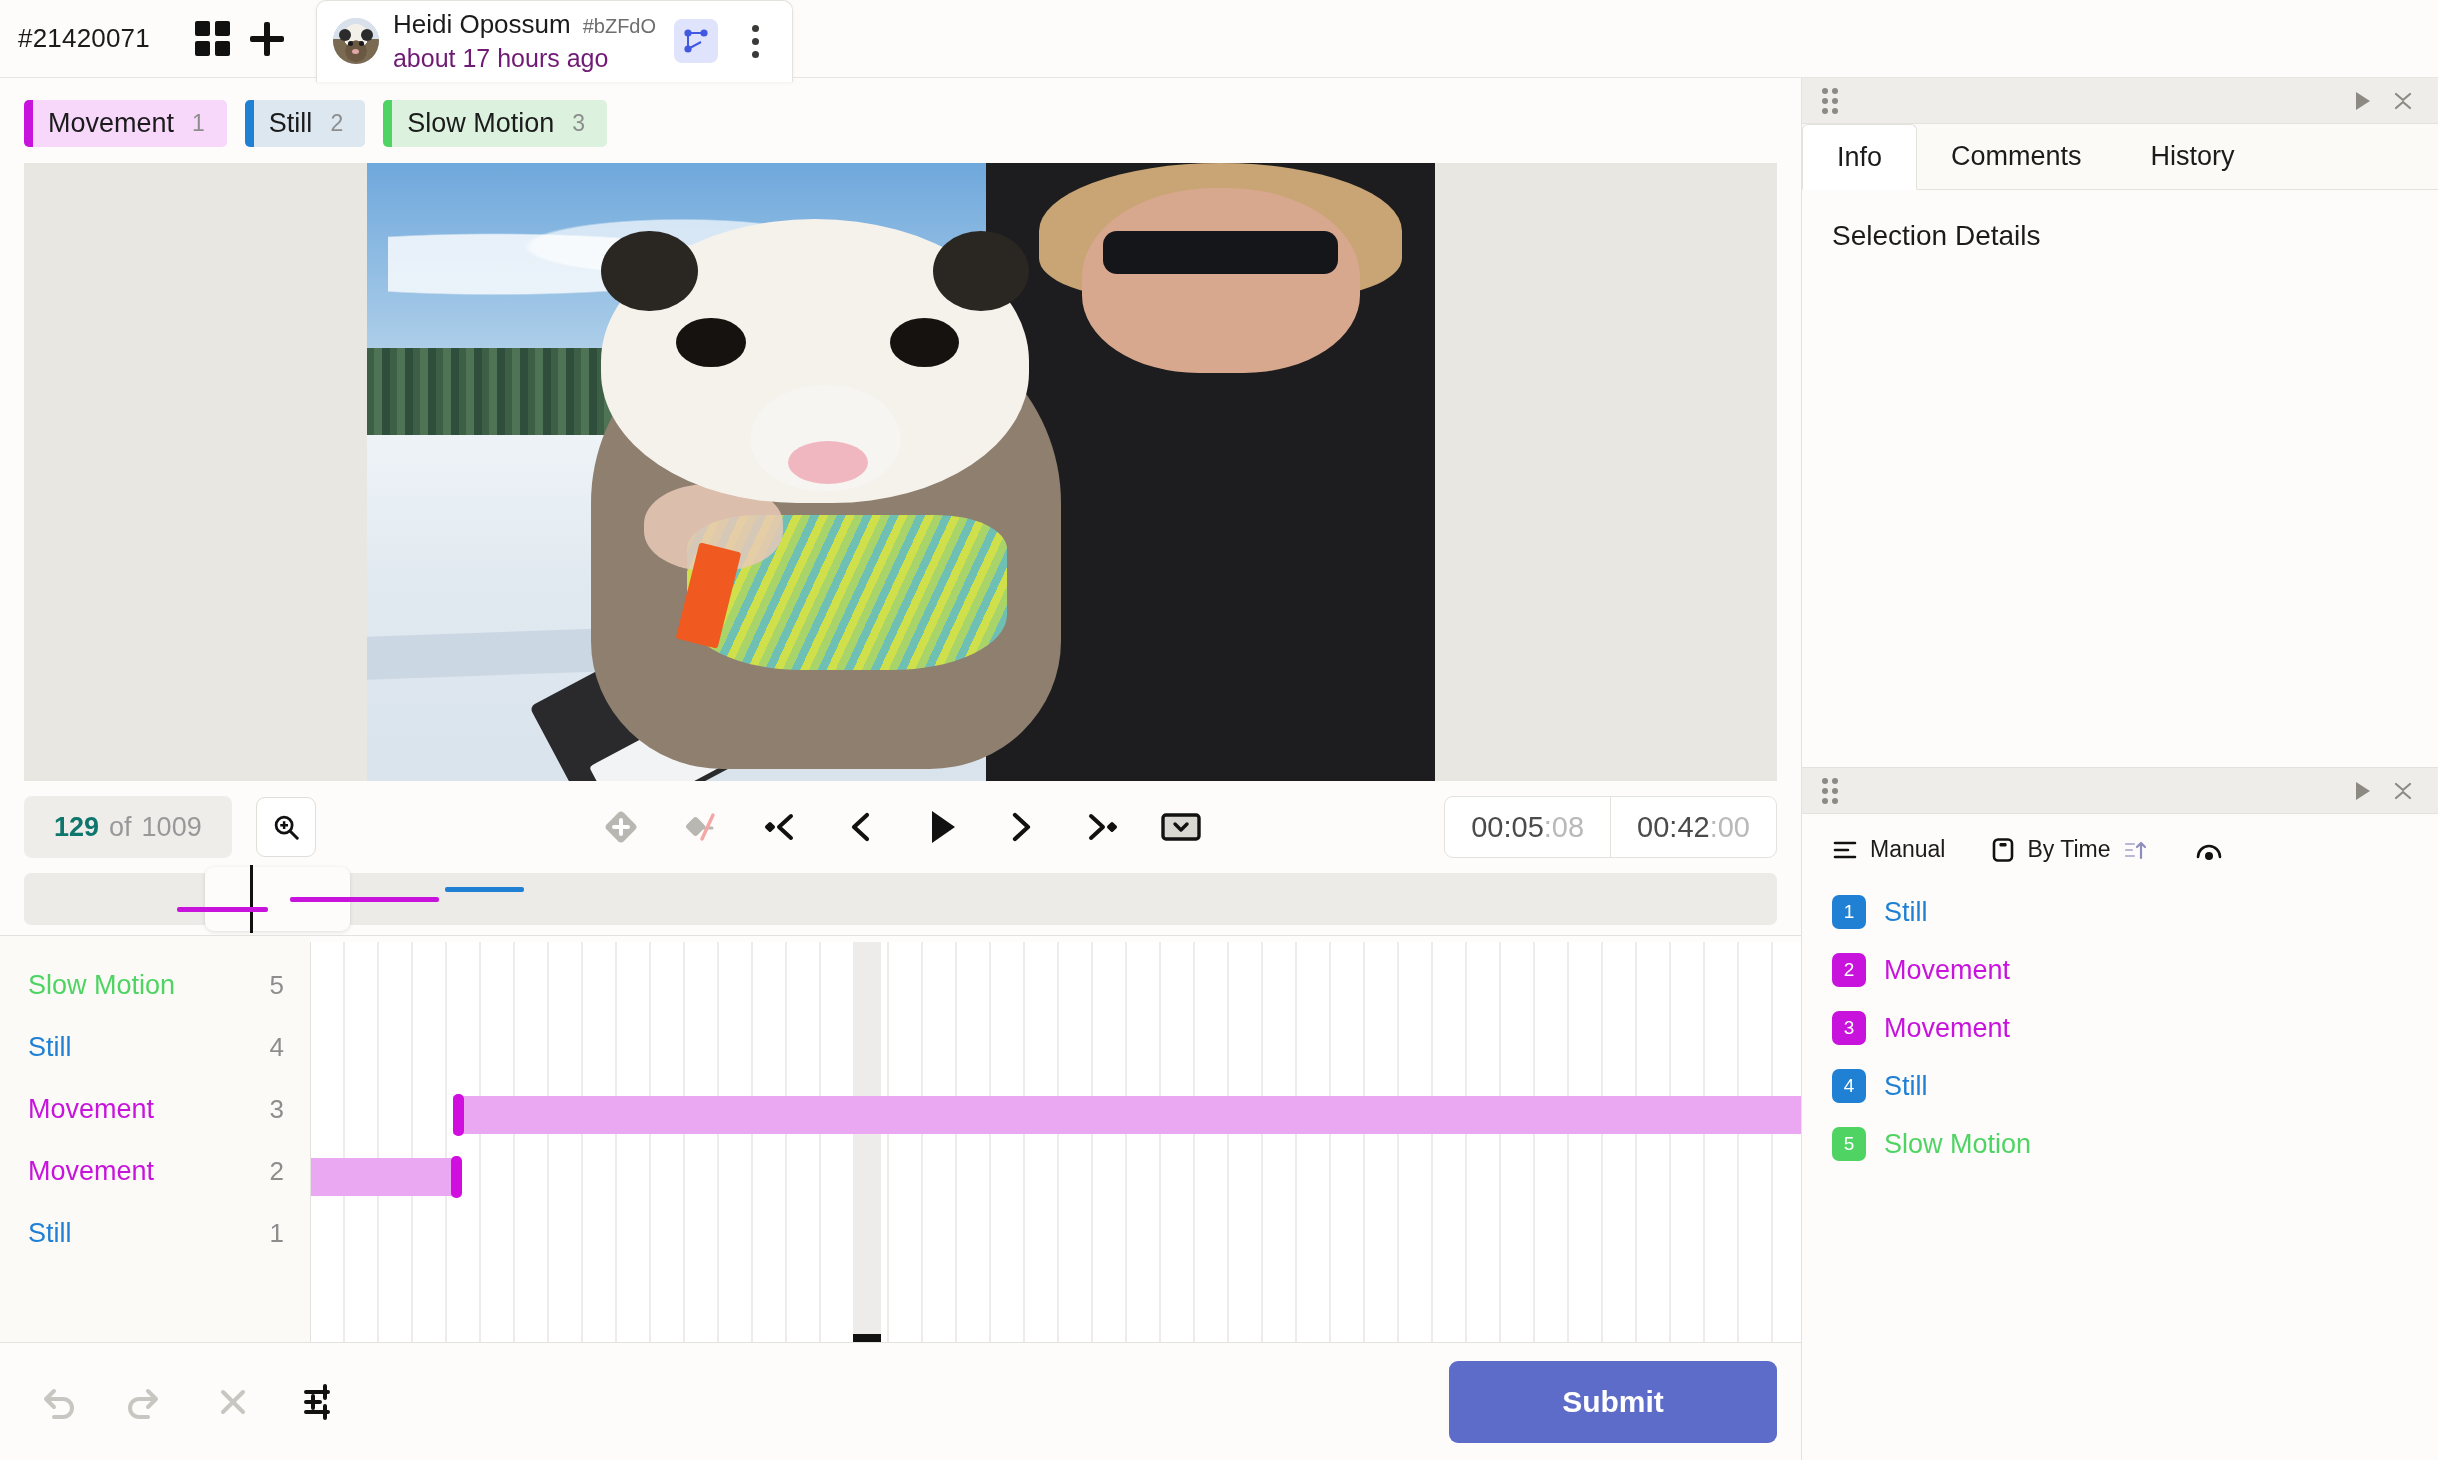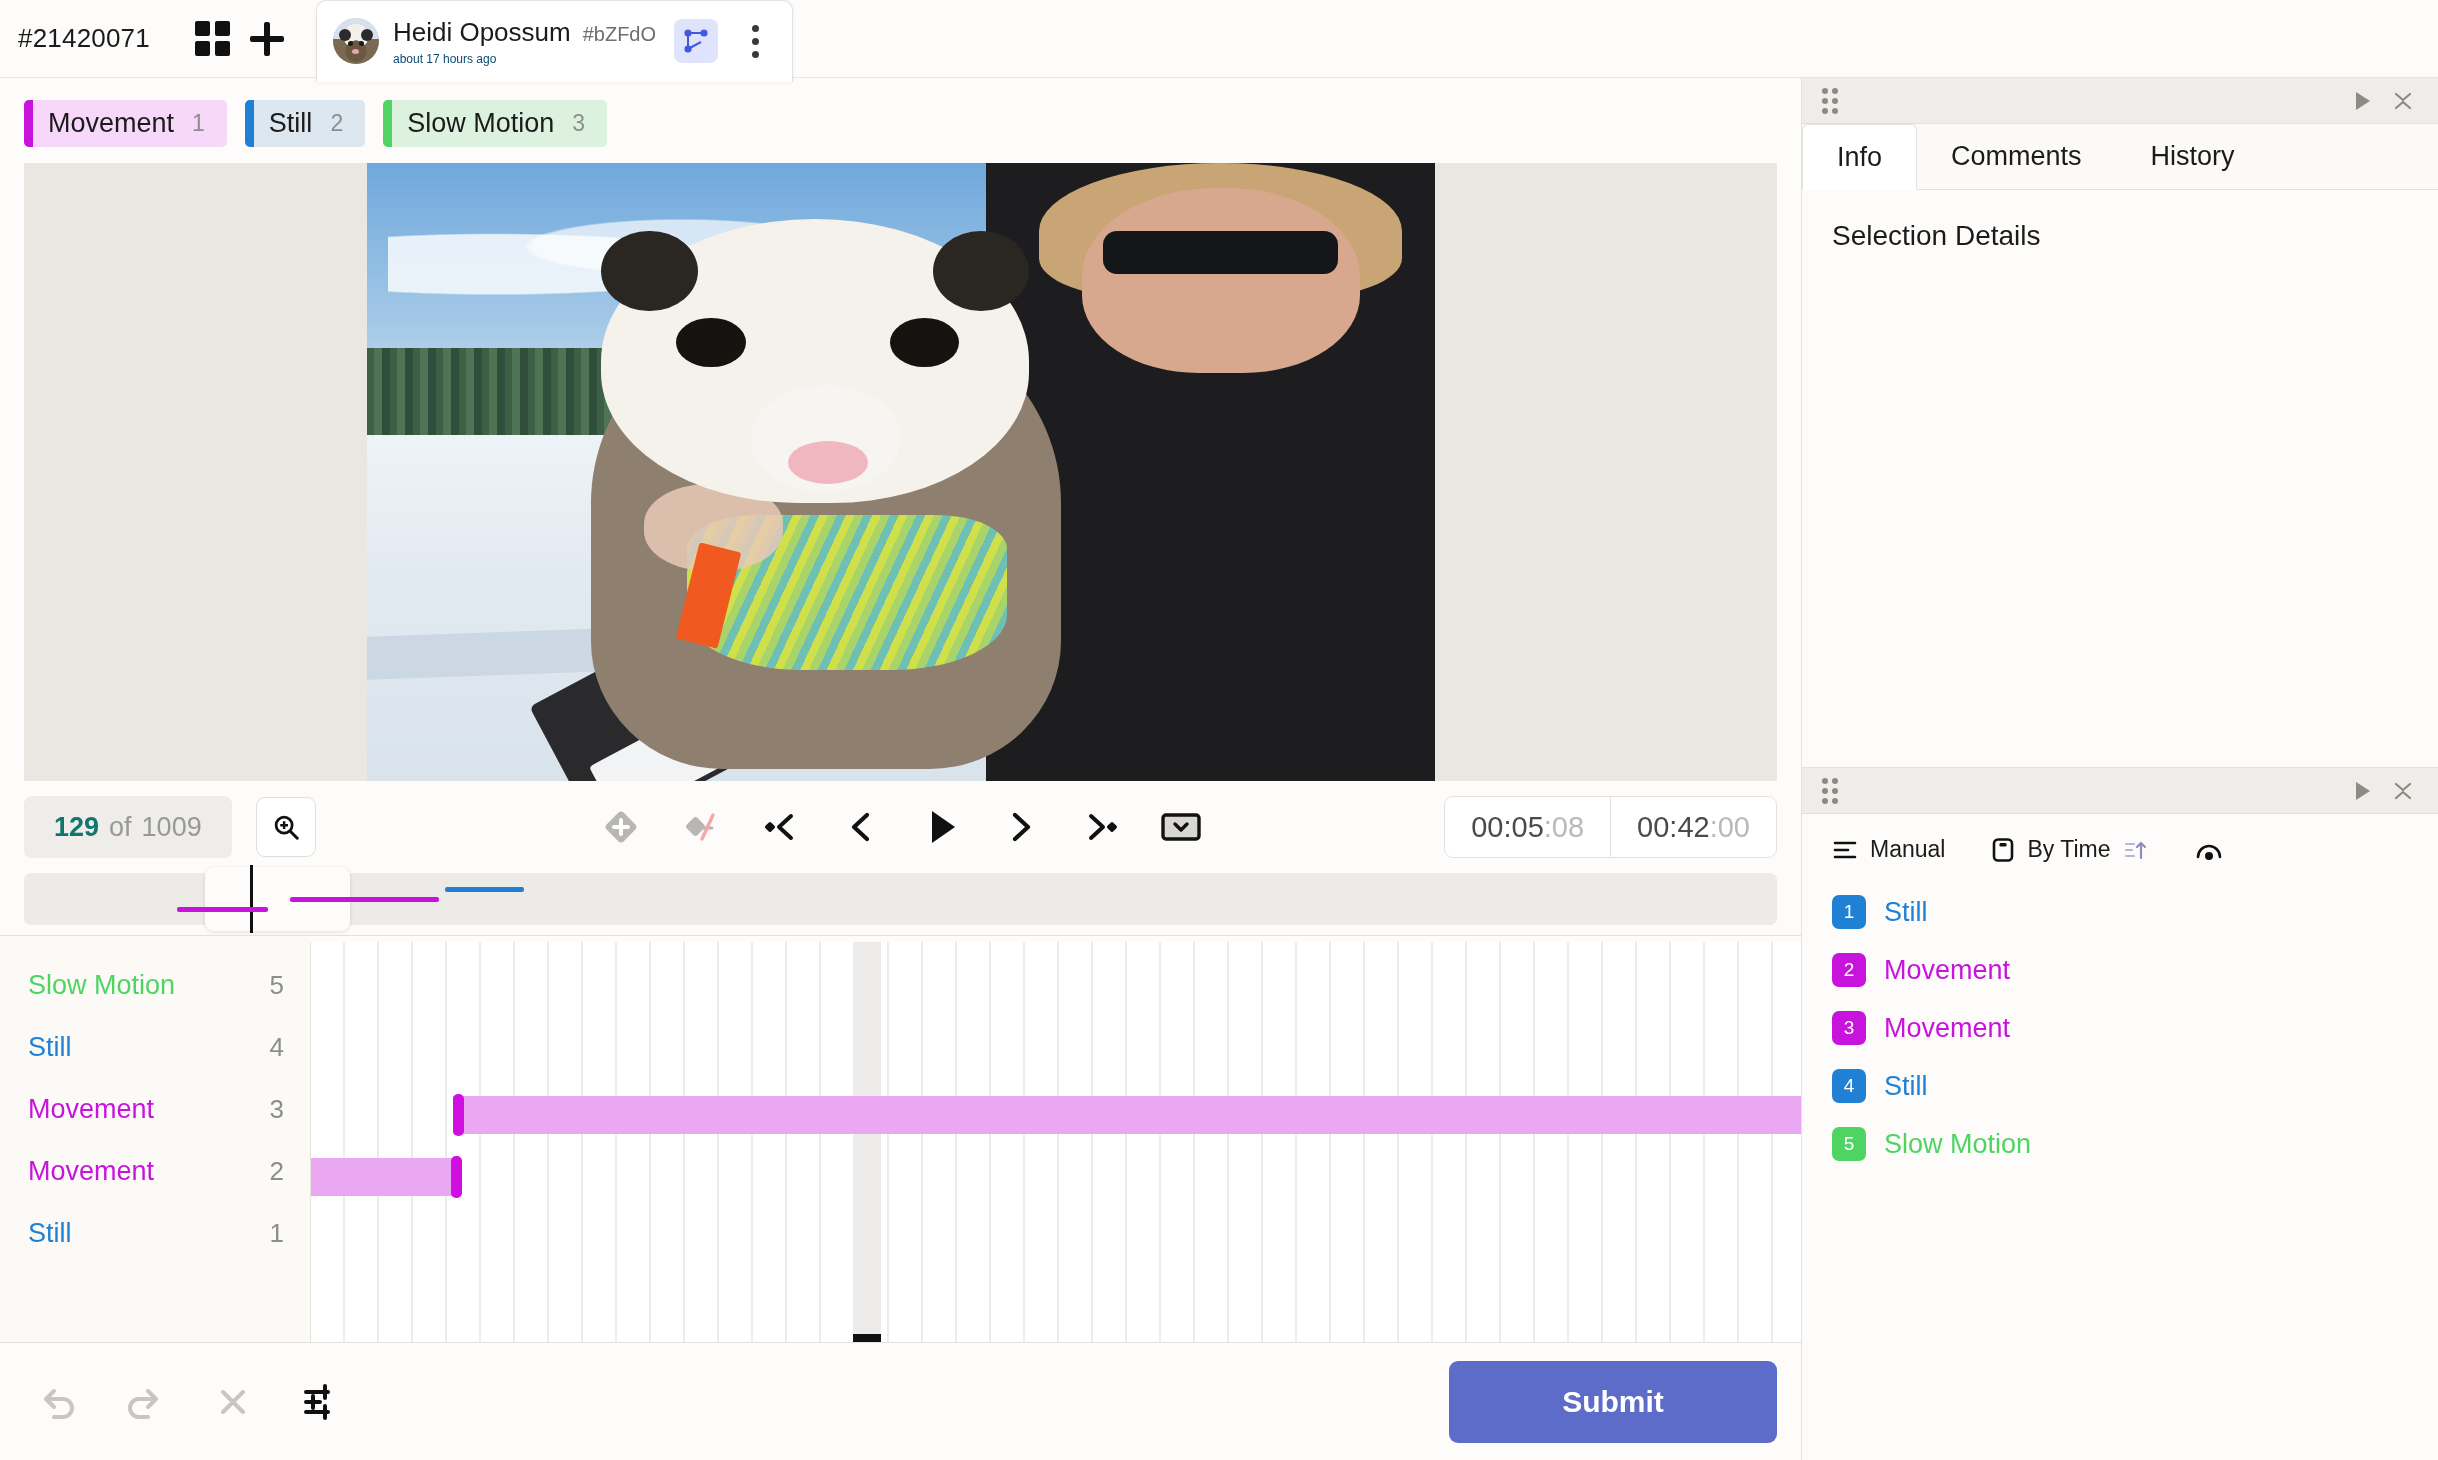--- a/index.html
+++ b/index.html
@@ -59,21 +59,21 @@
   .avatar .ear-l, .avatar .ear-r { position: absolute; width: 12px; height: 12px; background: #2b2b2b; border-radius: 50%; top: 11px; }
   .avatar .ear-l { left: 6px; } .avatar .ear-r { right: 6px; }
   .avatar .eye-l, .avatar .eye-r { position: absolute; width: 5px; height: 5px; background: #1a1a1a; border-radius: 50%; top: 23px; }
   .avatar .eye-l { left: 15px; } .avatar .eye-r { right: 15px; }
   .avatar .nose { position: absolute; width: 7px; height: 5px; background: #e3a7a7; border-radius: 50%; top: 31px; left: 50%; margin-left: -3.5px; }
 
   .task-meta { display: flex; flex-direction: column; justify-content: center; }
   .task-title-row { display: flex; align-items: baseline; gap: 12px; }
   .task-title { font-size: 26px; color: #1b1b1b; }
   .task-hash { font-size: 20px; color: #6e6e6e; }
-  .task-time { font-size: 12px; color: #0c4a6e; margin-top: 4px; }
+  .task-time { font-size: 25px; color: #701a75; margin-top: 4px; }
 
   .relation-btn {
     width: 44px; height: 44px; margin-left: 18px;
     background: #dfe3fb; border-radius: 8px;
     display: flex; align-items: center; justify-content: center; cursor: pointer;
   }
   .kebab { width: 38px; height: 44px; margin-left: 18px; display: flex; flex-direction: column;
            align-items: center; justify-content: center; gap: 6px; cursor: pointer; }
   .kebab i { width: 7px; height: 7px; border-radius: 50%; background: #3a3a38; display: block; }
 

